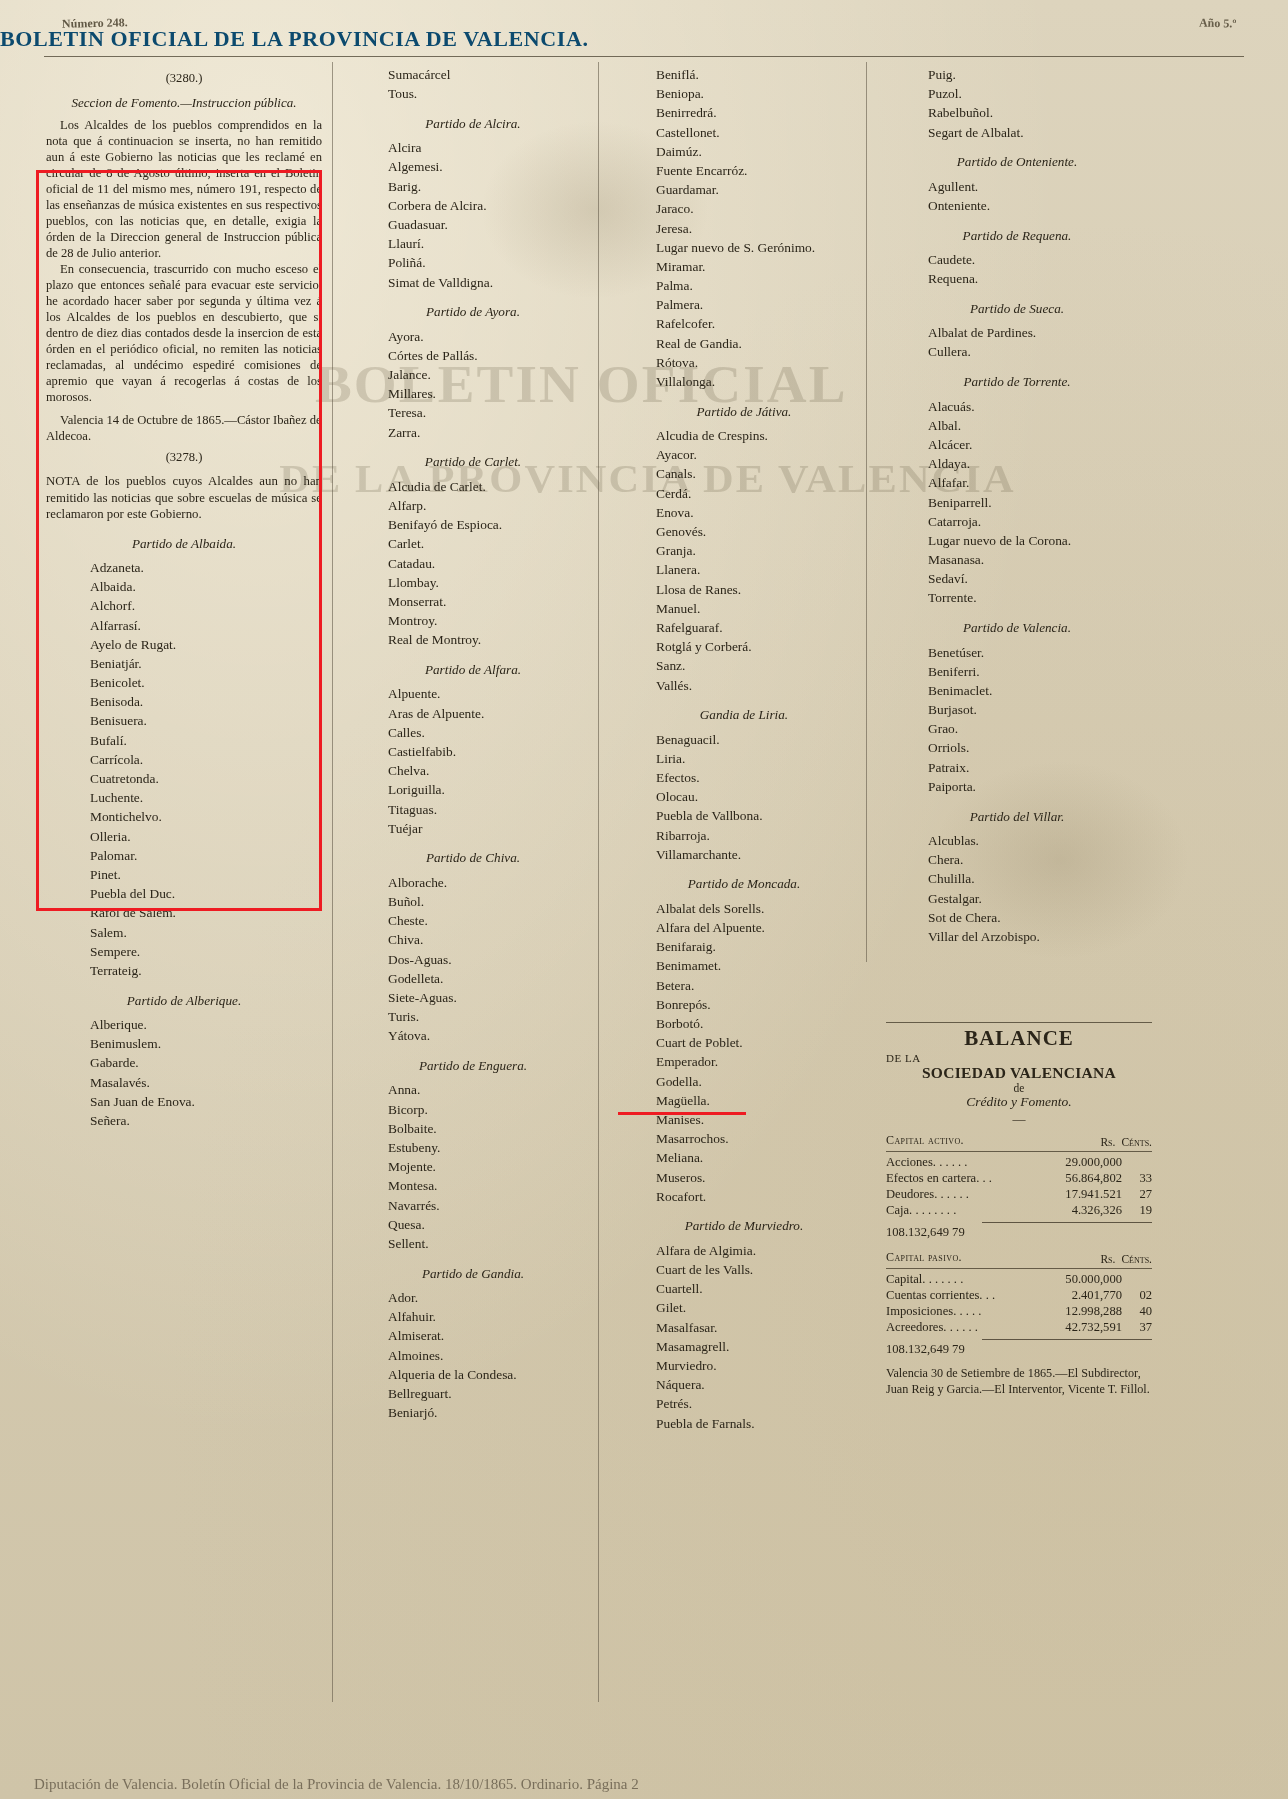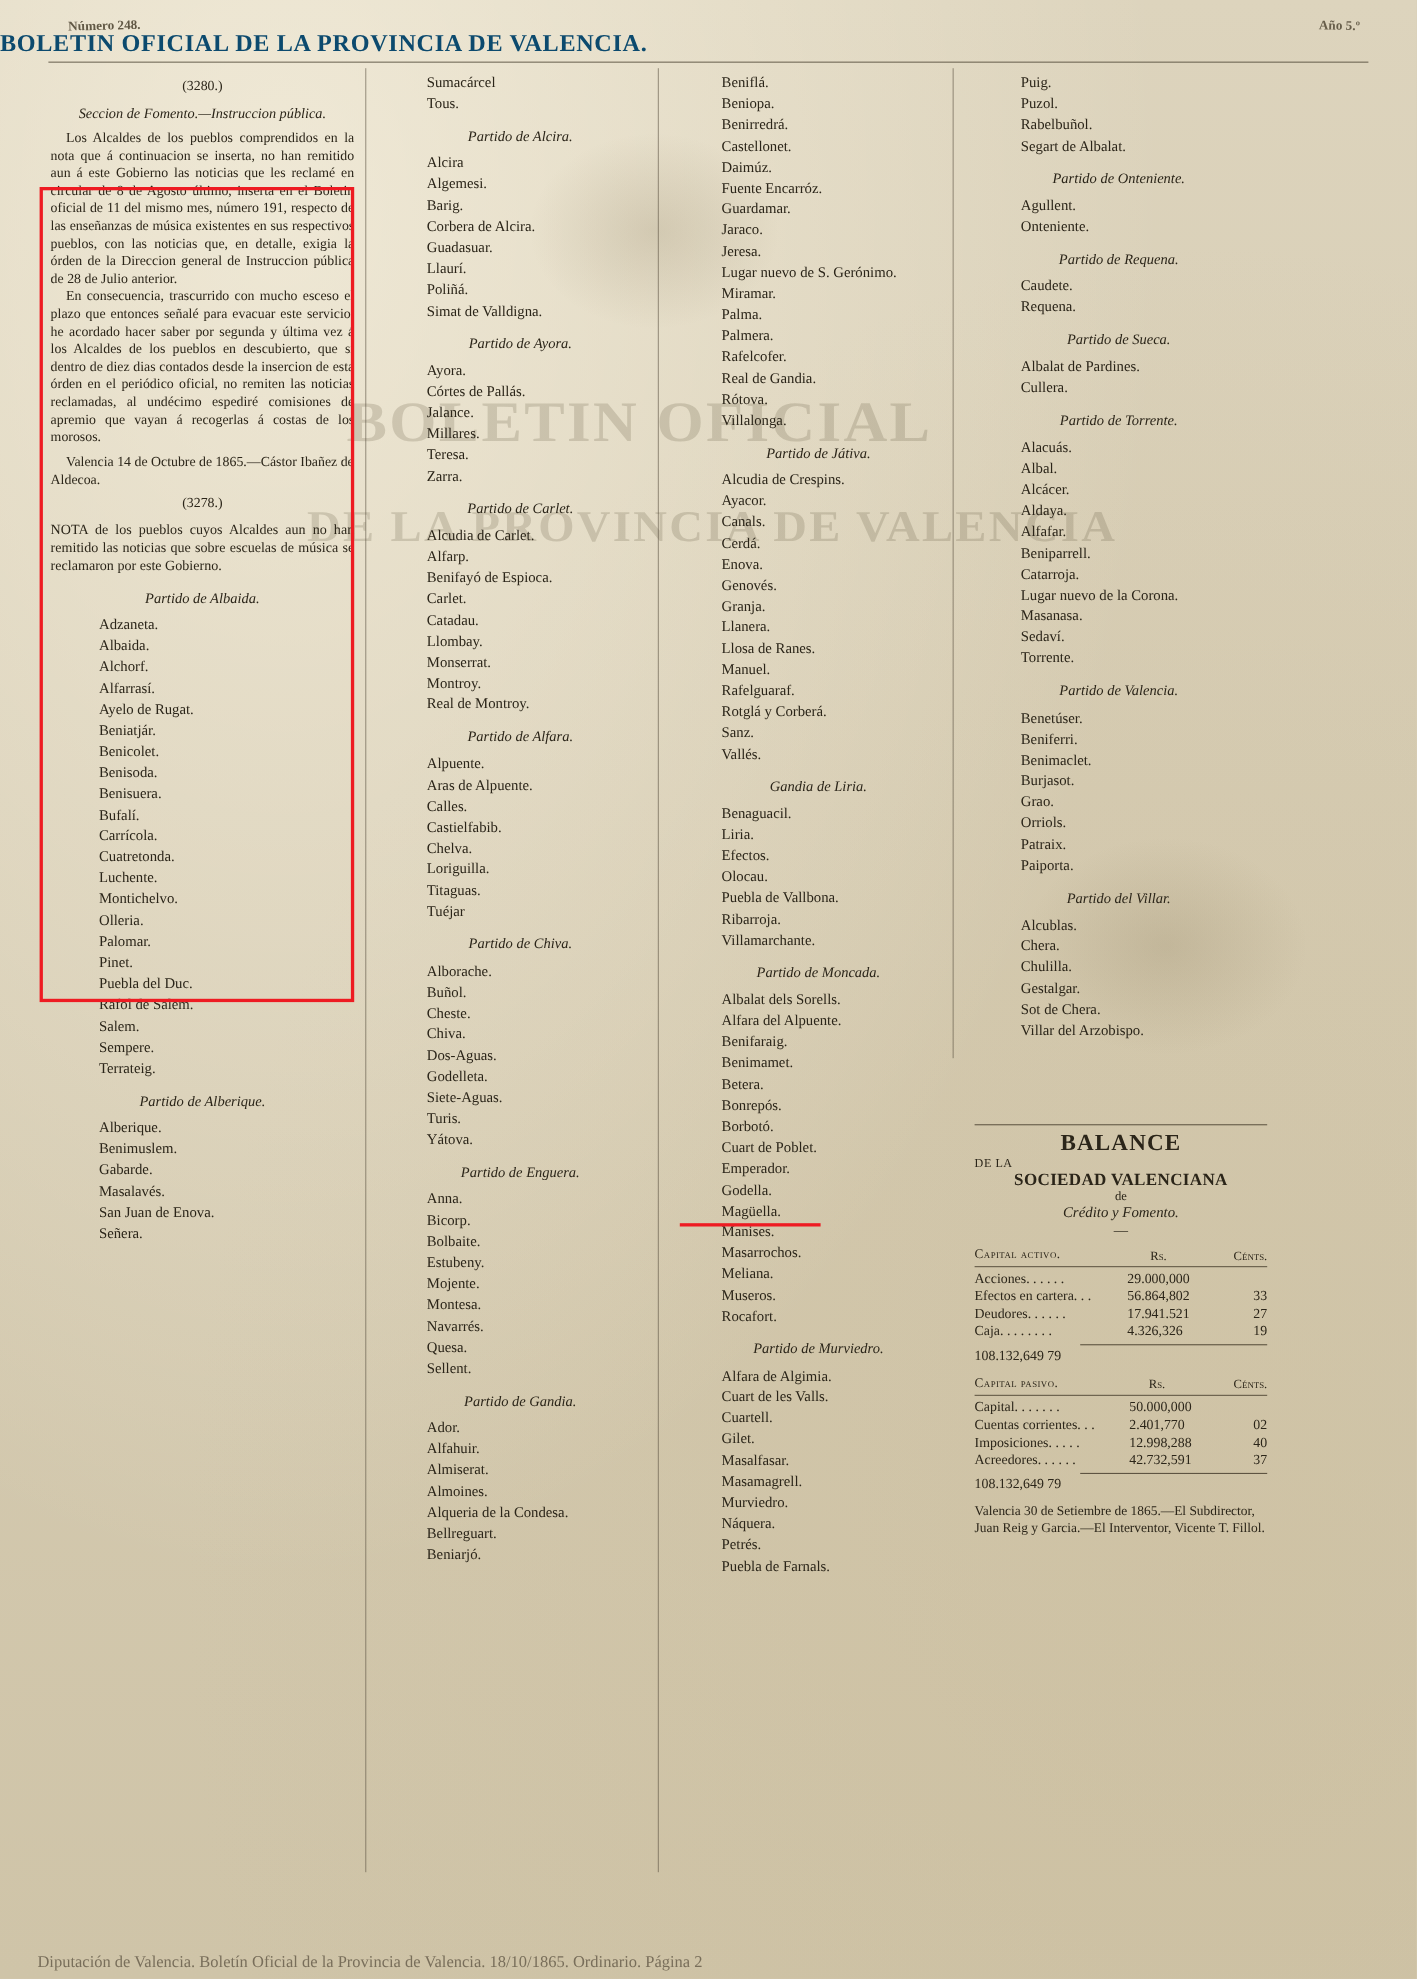--- a/index.html
+++ b/index.html
@@ -102,21 +102,21 @@
   }
   .balance .bt{text-align:center;font-weight:bold;font-size:21px;letter-spacing:1px;margin-bottom:1px;}
   .balance .de{font-size:11px;letter-spacing:.5px;}
   .balance .soc{text-align:center;font-weight:bold;font-size:15.5px;letter-spacing:.3px;}
   .balance .de2{text-align:center;font-size:11.5px;}
   .balance .cred{text-align:center;font-style:italic;font-size:13.5px;}
   .balance .dash{text-align:center;font-size:13px;margin:1px 0 6px;}
   .btable{width:100%;border-collapse:collapse;font-size:12.6px;}
   .btable td{padding:0 0 1px 0;vertical-align:bottom;white-space:nowrap;}
   .btable .lbl{text-align:left;}
-  .btable .num{text-align:left;padding-right:22px;}
+  .btable .num{text-align:right;padding-right:6px;}
   .btable .cts{text-align:right;width:24px;}
   .capt{font-variant:small-caps;font-size:12px;letter-spacing:.4px;}
   .colhd{font-variant:small-caps;font-size:11.5px;text-align:right;}
   .hr-thin{border-top:1px solid #4a4130;margin:2px 0 3px 0;opacity:.8;}
   .total{font-size:12.6px;padding-right:2px;}
   .bfoot{font-size:12.2px;line-height:1.3;margin-top:9px;}
 
   
   .ghost{
     position:absolute;

